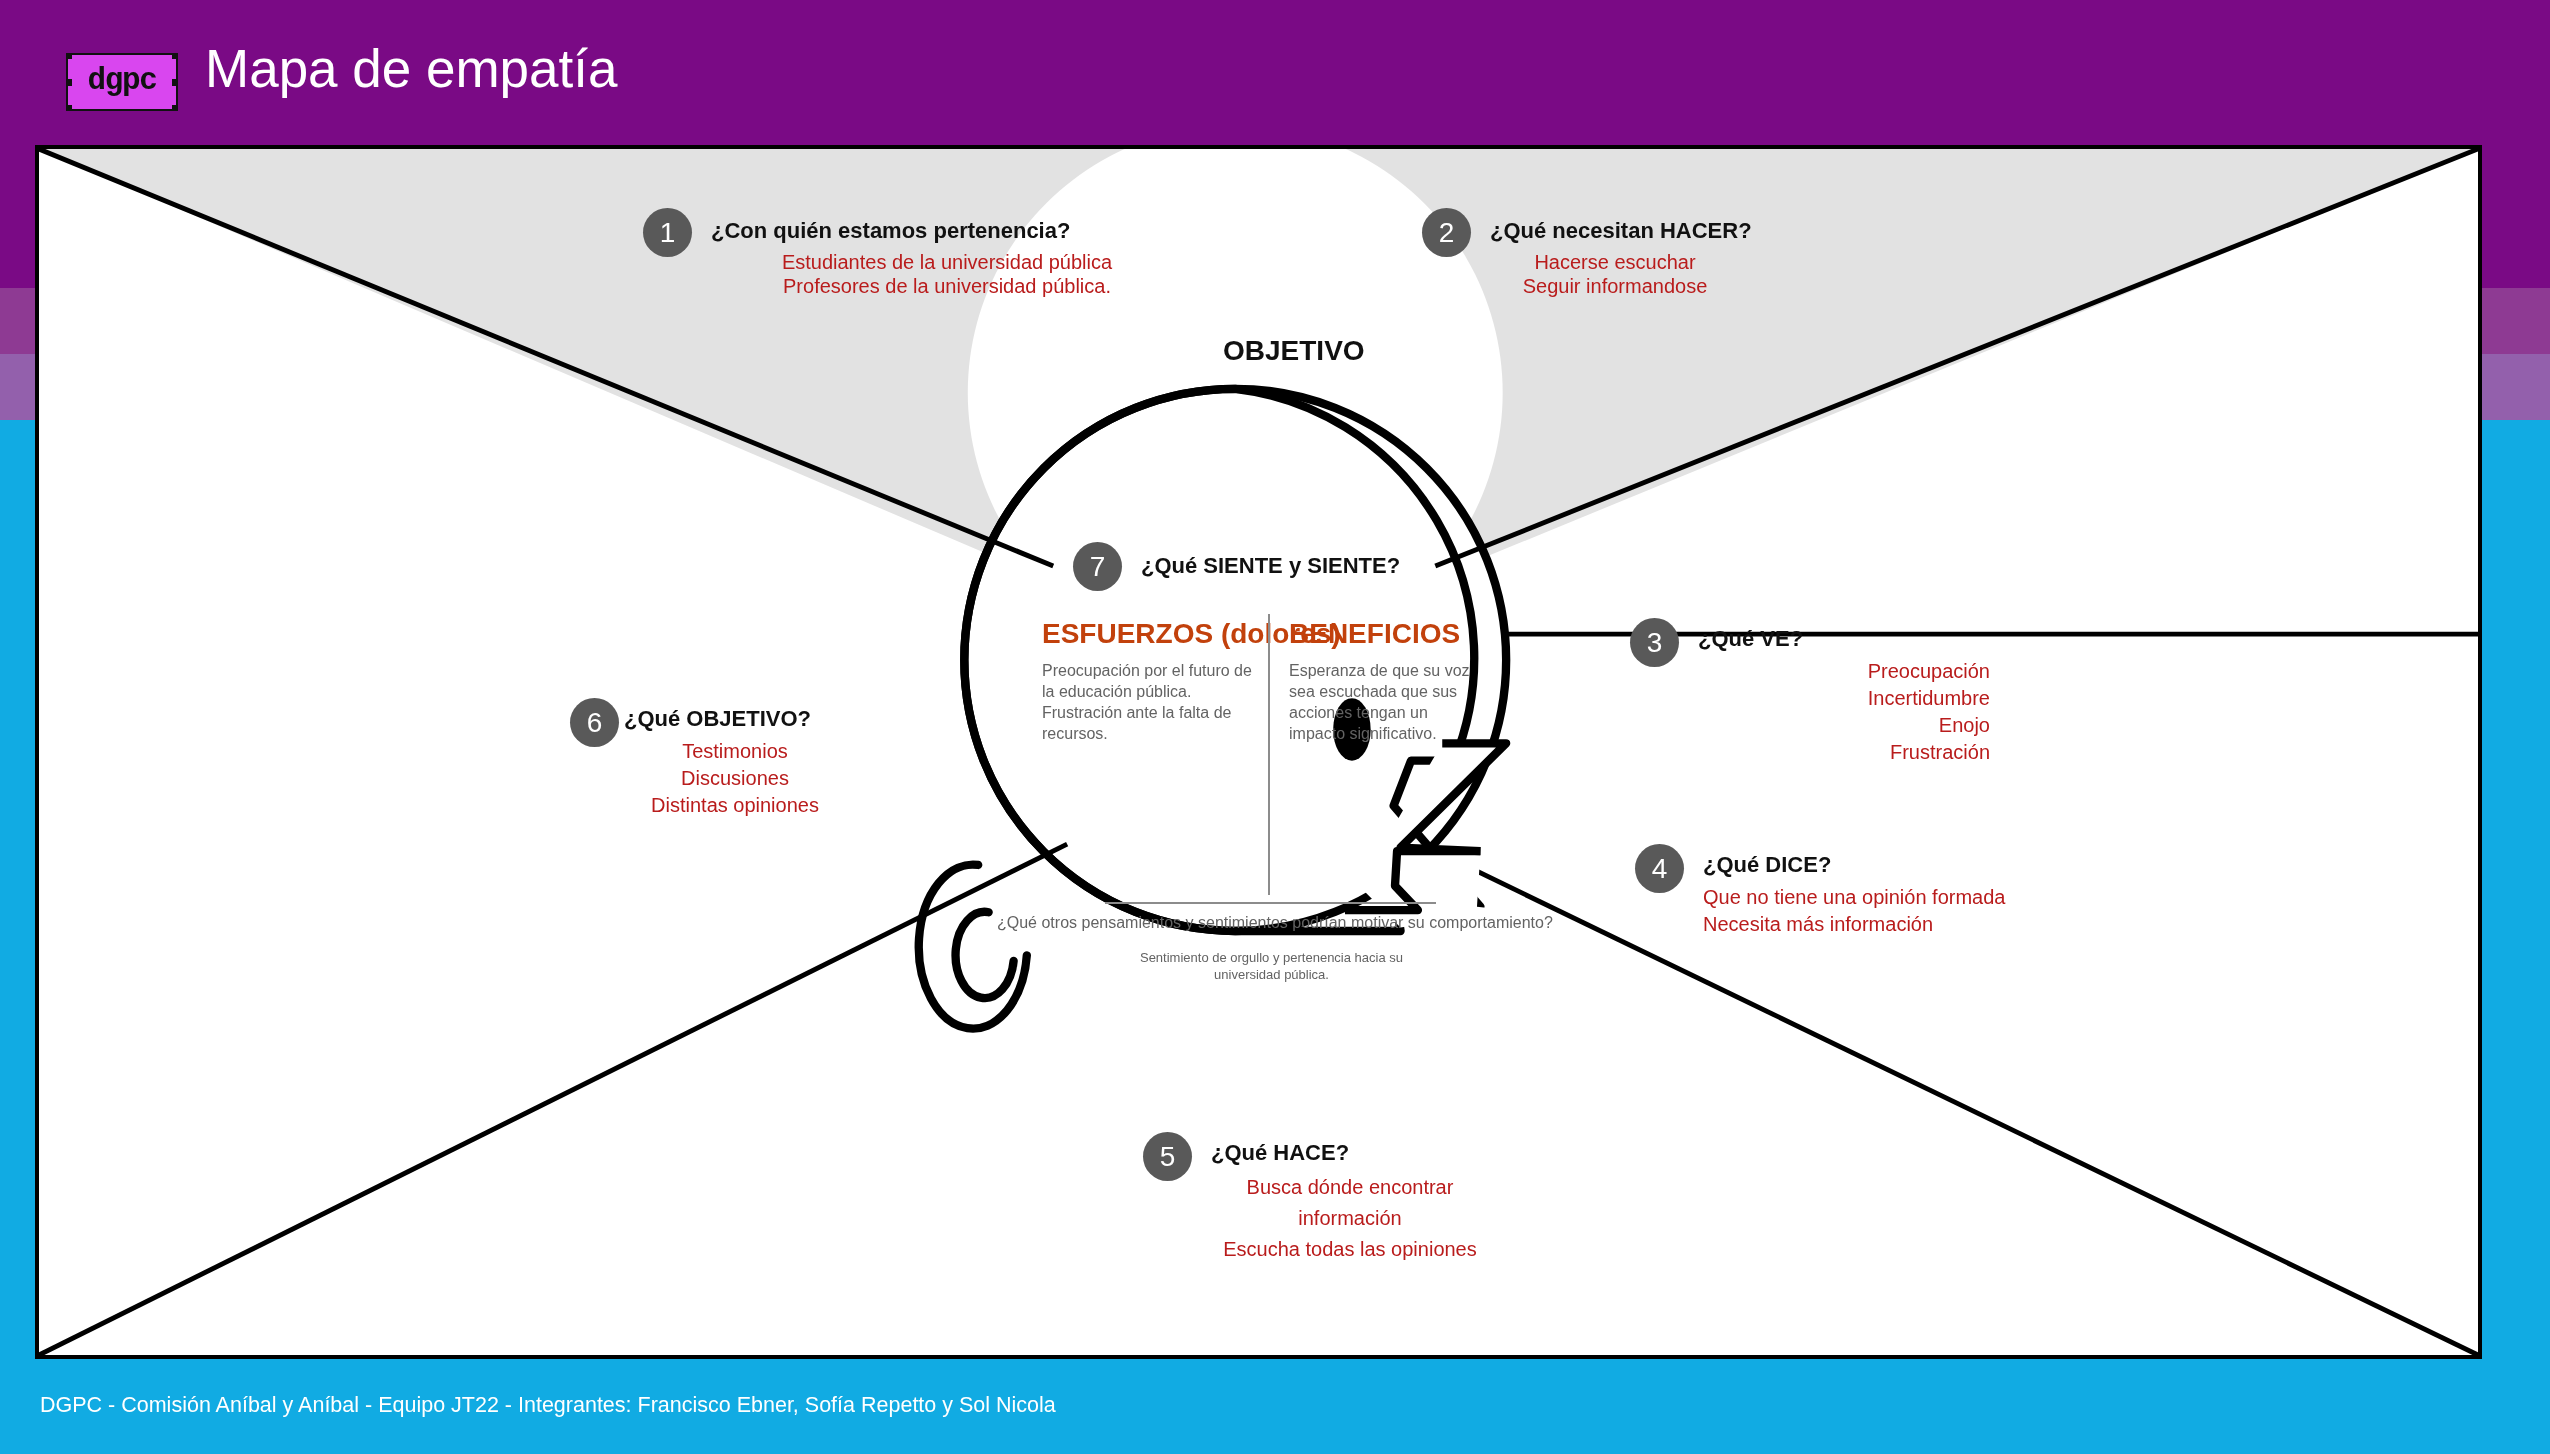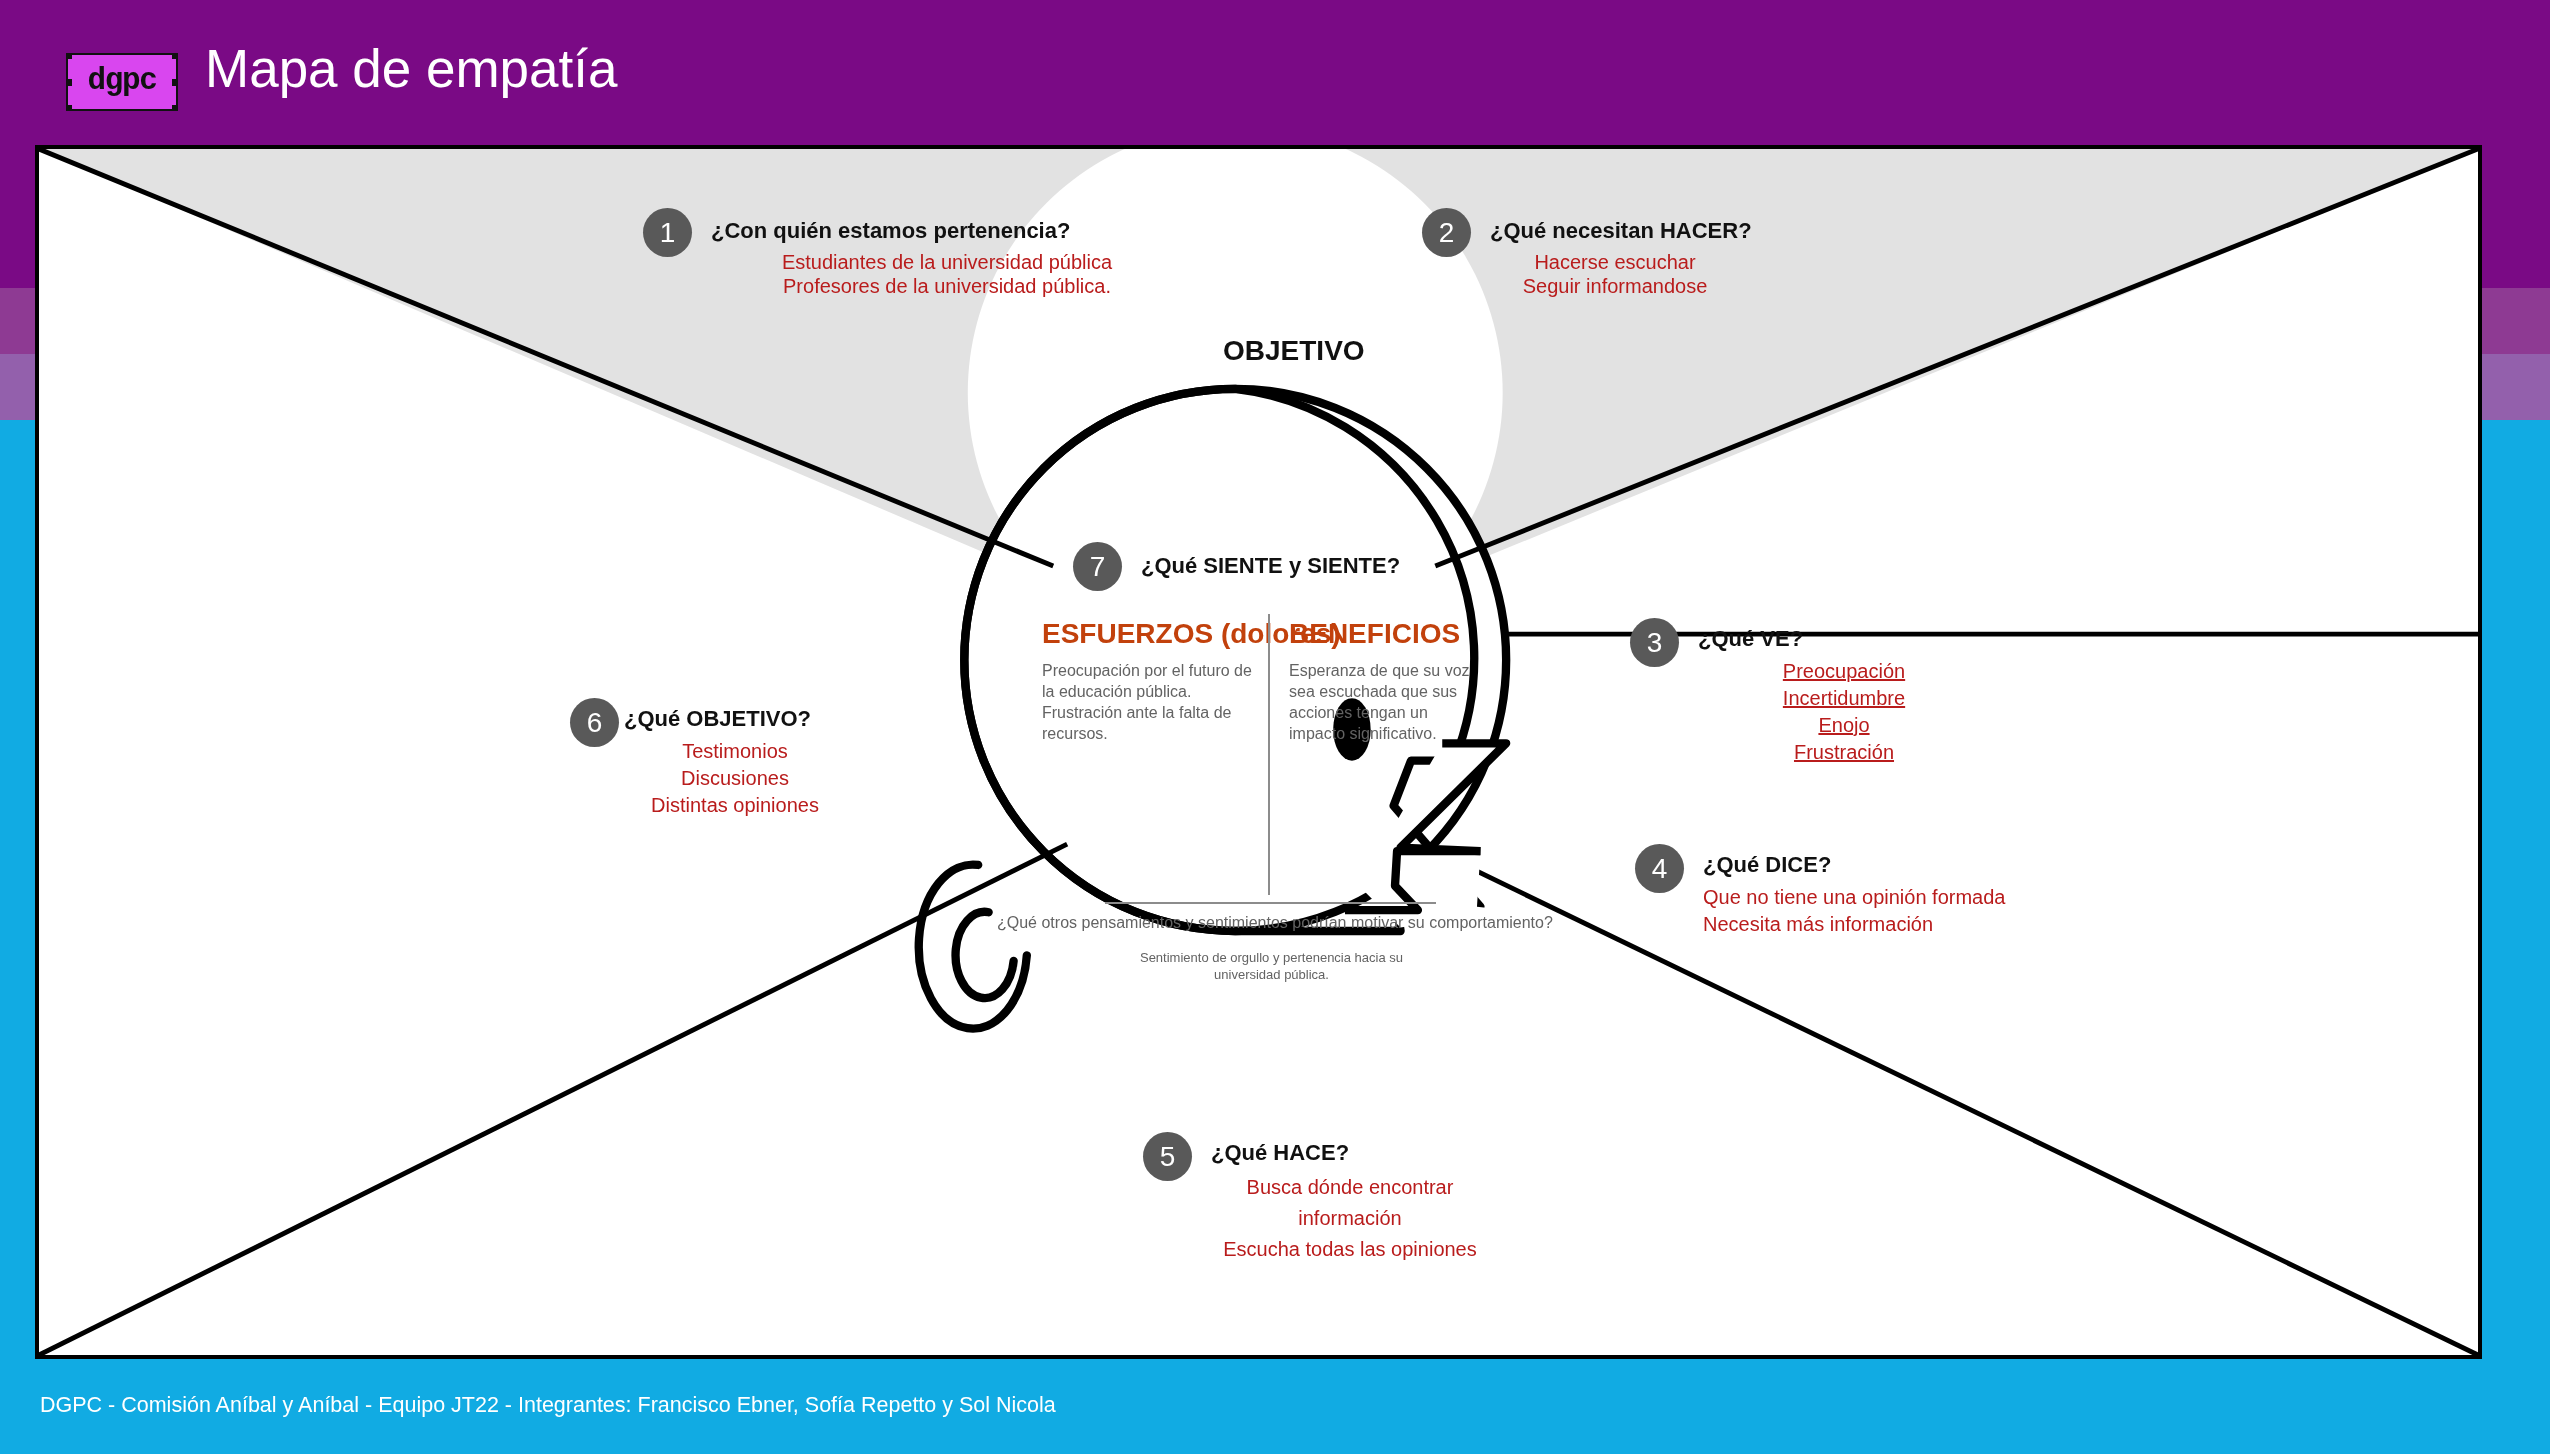--- a/index.html
+++ b/index.html
@@ -79,21 +79,21 @@
   
   #blk2{left:1422px;top:208px;}
   #blk2 .badge{left:0;top:0;}
   #blk2 .q{position:absolute;left:68px;top:10.4px;}
   #blk2 .ans{position:absolute;left:68px;top:43px;text-align:center;width:250px;}
 
   
   #blk3{left:1630px;top:618px;}
   #blk3 .badge{left:0;top:0;}
   #blk3 .q{position:absolute;left:68px;top:8.3px;}
-  #blk3 .ans{position:absolute;left:68px;top:40px;text-align:center;width:292px;line-height:1.35;text-decoration:underline;}
+  #blk3 .ans{position:absolute;left:68px;top:40px;text-align:right;width:292px;line-height:1.35;}
 
   
   #blk4{left:1635px;top:844px;}
   #blk4 .badge{left:0;top:0;}
   #blk4 .q{position:absolute;left:68px;top:8.3px;}
   #blk4 .ans{position:absolute;left:68px;top:40px;text-align:left;width:313px;line-height:1.35;}
 
   
   #blk5{left:1143px;top:1132px;}
   #blk5 .badge{left:0;top:0;}

